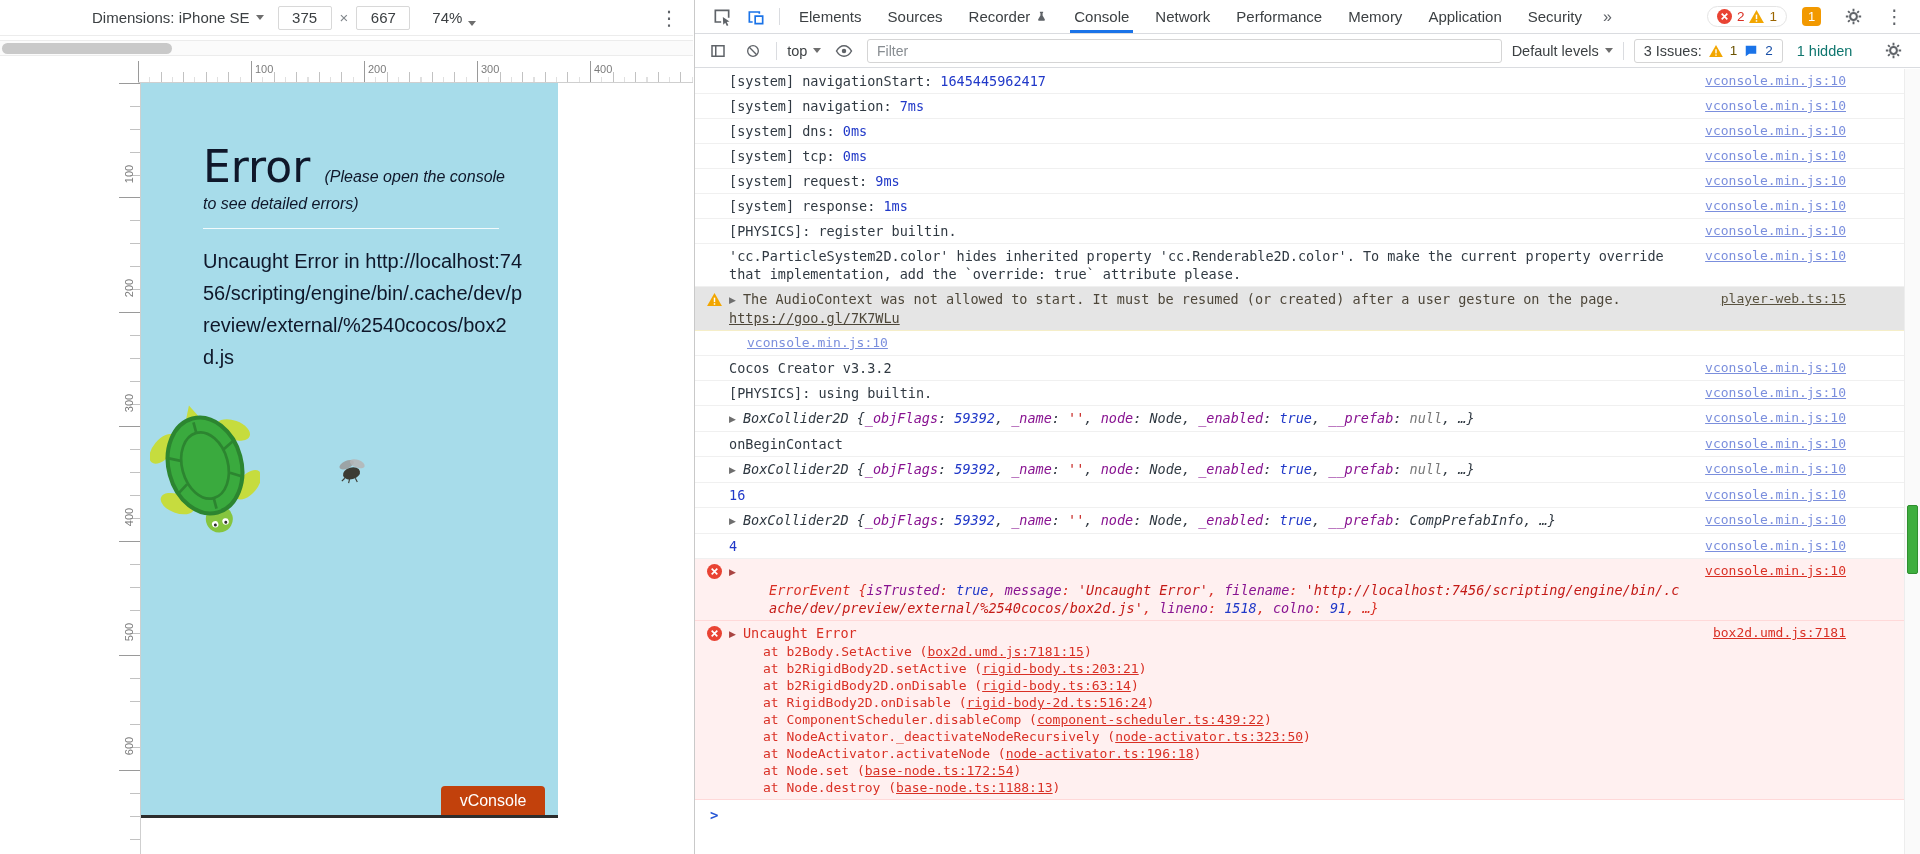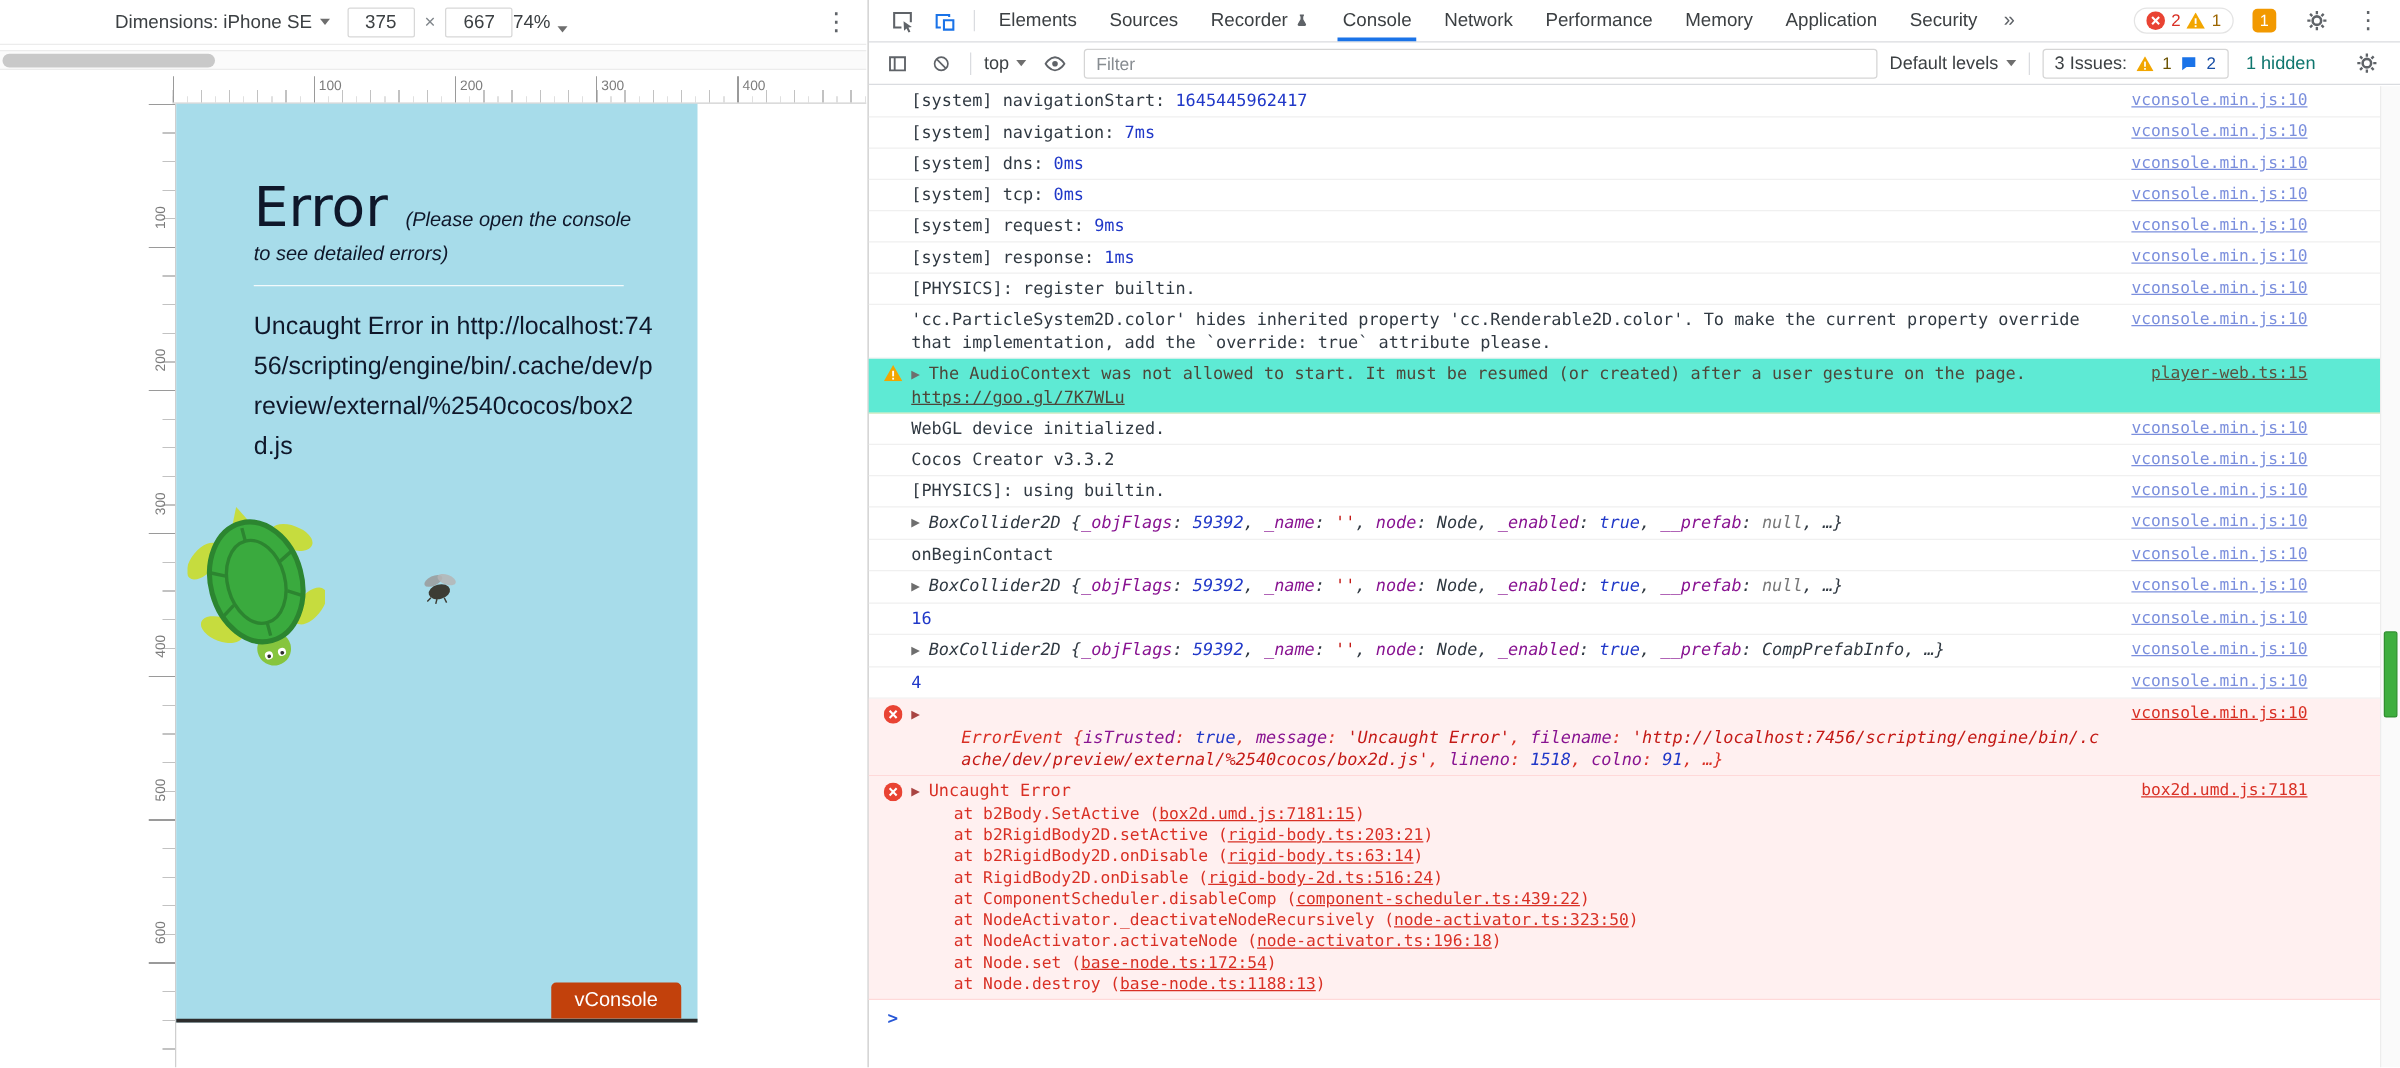--- a/index.html
+++ b/index.html
@@ -12,21 +12,21 @@
 
   .device-toolbar { height:36px; display:flex; align-items:center; padding-left:92px;
     position:relative; font-size:15px; color:#3c4043; border-bottom:1px solid #ececec; }
   .dim-label { display:flex; align-items:center; color:#3c4043; cursor:default;justify-content:center; }
   .caret { width:0; height:0; border-left:4.5px solid transparent; border-right:4.5px solid transparent;
     border-top:5px solid #6e6e6e; display:inline-block; margin-left:6px; }
   .size-input { width:54px; height:24px; border:1px solid #d8d8d8; border-radius:2px;
     text-align:center; font-size:15px; color:#3c4043; margin-left:14px; font-family:"Liberation Sans",sans-serif; }
   .times { margin-left:8px; color:#80868b; }
   .times + .size-input { margin-left:8px; }
-  .zoom-select { display:flex; align-items:flex-end; }
+  .zoom-select { display:flex; align-items:flex-end; margin-left:22px; }
   .toolbar-more { position:absolute; right:14px; font-size:20px; color:#5f6368; line-height:1; }
 
   .hscroll { position:absolute; top:40px; left:0; width:693px; height:16px;
     background:#fbfbfb; border-top:1px solid #ececec; border-bottom:1px solid #ececec; }
   .hscroll-thumb { position:absolute; left:2px; top:2px; width:170px; height:11px;
     background:#c9c9c9; border-radius:6px; }
 
   .h-ruler { position:absolute; left:138px; top:61px; right:0; height:22px;
     border-bottom:1px solid #cfcfcf; background-color:#fff;
     background-image:
@@ -102,21 +102,21 @@
   .issues-msg-n { color:#174ea6; font-size:13.5px; }
   .hidden-label { color:#0f766e; margin-left:4px; white-space:nowrap; }
   .ct-gear { margin-left:18px; }
 
   
   .console-list { position:absolute; top:69px; left:0; right:0; }
   .msg { display:flex; align-items:flex-start; padding:3px 74px 3px 12px;
     border-bottom:1px solid #f0f0f0;
     font-family:"DejaVu Sans Mono","Liberation Mono",monospace;
     font-size:13.5px; line-height:18px; color:#303942; }
-  .msg.warn { background:#5eead4; border-color:#f5eec8; color:#4d4639; }
+  .msg.warn { background:#e5e5e5; border-color:#f5eec8; color:#4d4639; }
   .msg.error { background:#fff0f0; border-color:#ffd9d9; color:#d93025; }
   .msg-icon { flex:none; width:22px; padding-top:2px; }
   .arrow { display:inline-block; font-size:9px; color:#6e6e6e; margin-right:7px;
     vertical-align:1px; font-family:"DejaVu Sans",sans-serif; }
   .msg.error .arrow { color:#a94442; }
   .msg-content { flex:1; min-width:0; }
   .msg-content.italic { font-style:italic; }
   .msg-block { word-break:break-all; font-style:italic;margin-left:40px; }
   .src-link { flex:none; margin-left:18px; color:#7b8fdd; text-decoration:underline;
     font-size:13px; cursor:pointer; white-space:nowrap; }
@@ -409,23 +409,20 @@
             <rect x="7.2" y="5" width="1.6" height="4.8" fill="#fff"></rect>
             <rect x="7.2" y="11" width="1.6" height="1.6" fill="#fff"></rect>
           </svg></span>
         <div class="msg-content">
           <div class="msg-line"><span class="arrow">▶</span><span class="tk-t">The AudioContext was not allowed to start. It must be resumed (or created) after a user gesture on the page. </span><span class="tk-u">https://goo.gl/7K7WLu</span></div>
         </div>
         <a class="src-link">player-web.ts:15</a>
       </div>
       <div class="msg">
         <span class="msg-icon"></span>
-        <div class="msg-content">
-          <div class="msg-line"><span class="tk-t">WebGL device initialized.</span></div>
-        </div>
         <a class="src-link">vconsole.min.js:10</a>
       </div>
       <div class="msg">
         <span class="msg-icon"></span>
         <div class="msg-content">
           <div class="msg-line"><span class="tk-t">Cocos Creator v3.3.2</span></div>
         </div>
         <a class="src-link">vconsole.min.js:10</a>
       </div>
       <div class="msg">

